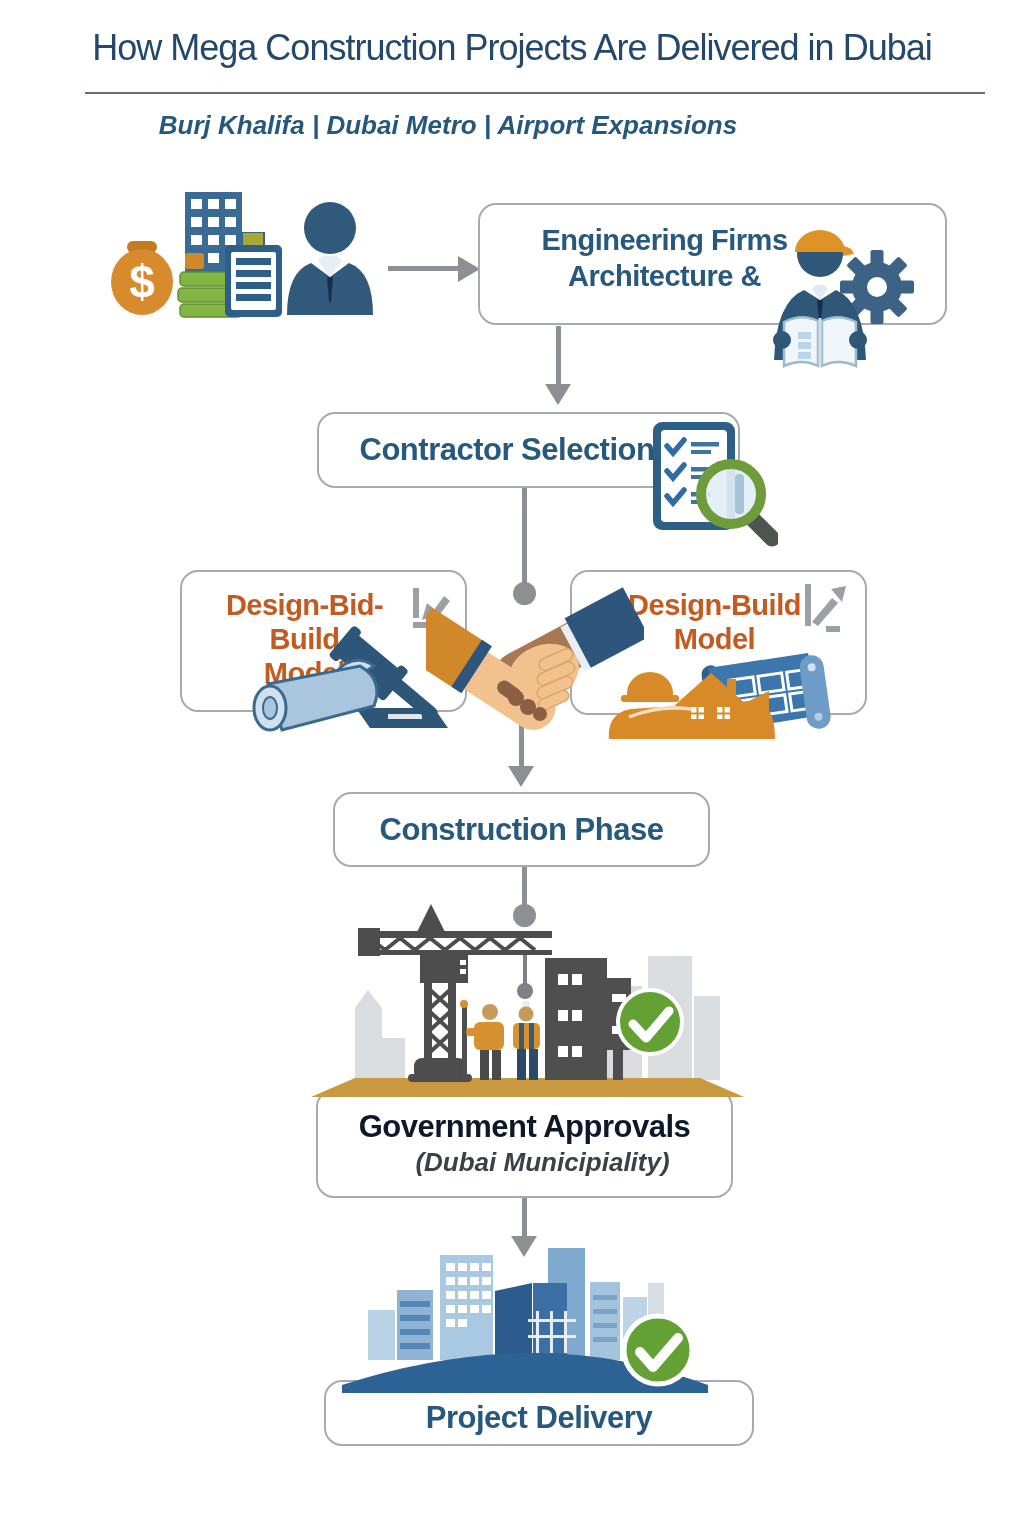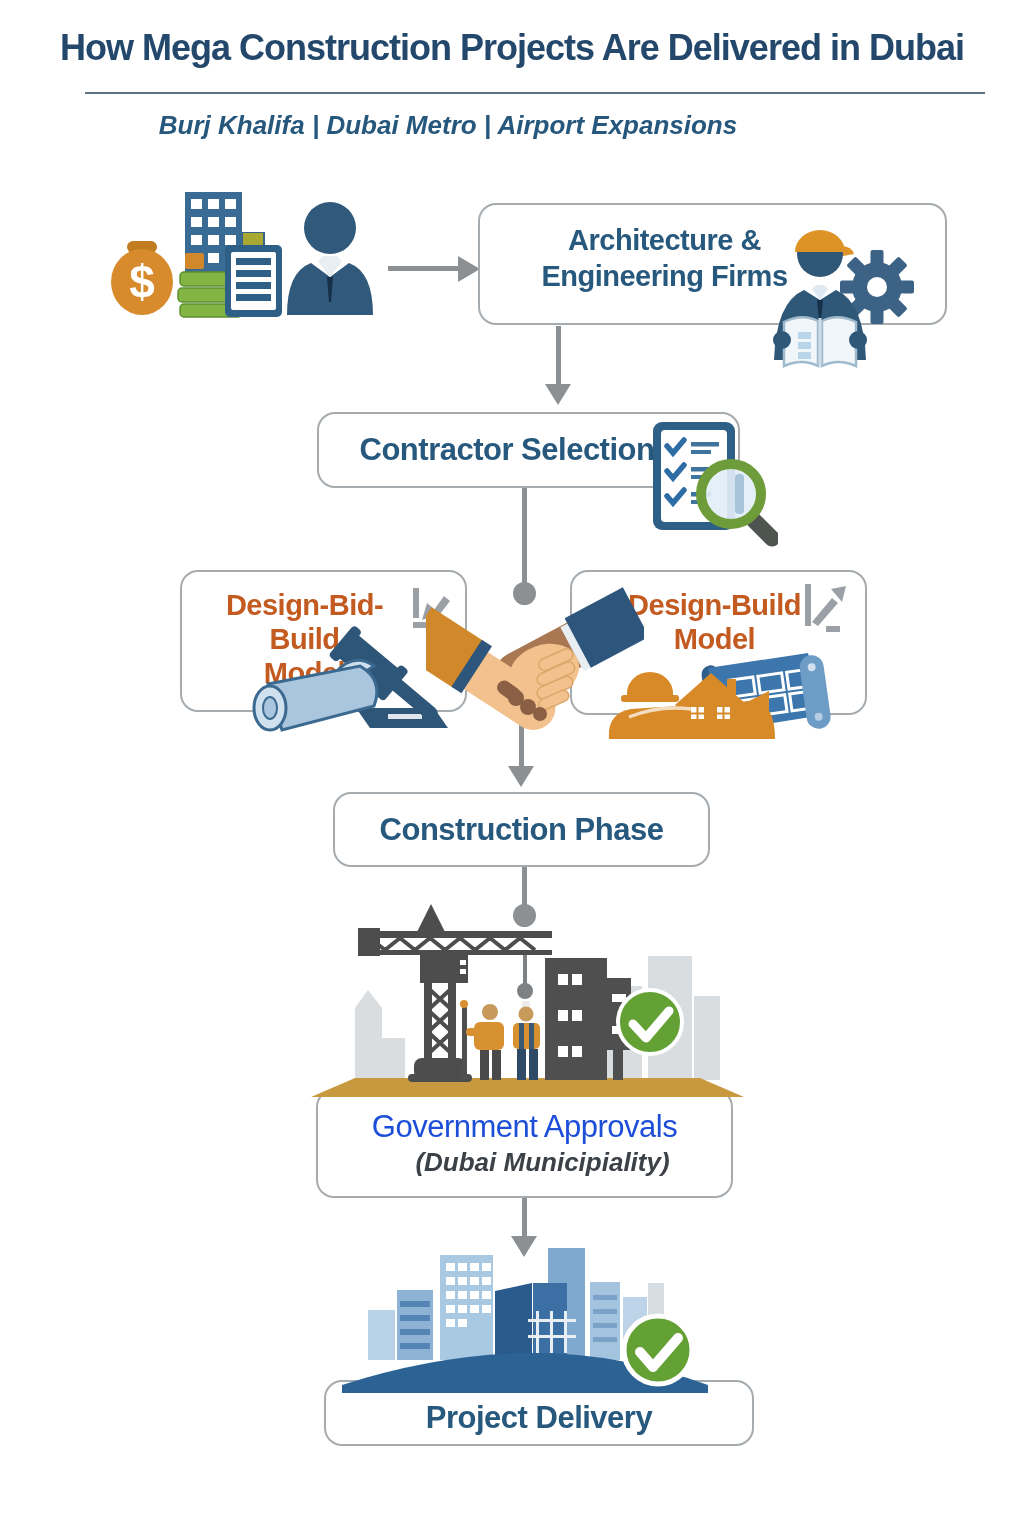--- a/index.html
+++ b/index.html
@@ -9,21 +9,21 @@
     font-family:"Liberation Sans", sans-serif;
   }
   .abs { position:absolute; }
   .node {
     position:absolute; background:#fff; border:2px solid #a6abaf;
     border-radius:18px; box-sizing:border-box;
     display:flex; align-items:center; justify-content:center;
   }
   .title {
     position:absolute; left:0; top:27px; width:1024px; text-align:center;
-    font-size:36px; font-weight:bold; letter-spacing:-1px; color:#24486b; white-space:nowrap;
+    font-size:36px; font-weight:normal; letter-spacing:-1px; color:#24486b; white-space:nowrap;
   }
   .rule { position:absolute; left:85px; top:92px; width:900px; height:2px; background:#5f7183; }
   .subtitle {
     position:absolute; left:0; top:110px; width:896px; text-align:center;
     font-size:26px; font-style:italic; font-weight:600; color:#26577d;
   }
   .boxtext { position:absolute; text-align:center; font-weight:bold; color:#27587e; letter-spacing:-0.5px; }
   .orangetext { position:absolute; text-align:center; font-weight:bold; color:#c35a20; letter-spacing:-0.5px; font-size:29px; line-height:1.18; }
   .devlabel {
     position:absolute; left:88px; top:327px; width:320px; text-align:center;
@@ -94,22 +94,22 @@
       <path d="M210,83 L222,99 L234,83 L229,78 L215,78 Z" fill="#e9eef3"></path>
       <path d="M219,99 L225,99 L223,124 L221,124 Z" fill="#16304a"></path>
     </g>
   </svg>
 
   <div class="shaft-h" style="left:388px; top:266px; width:72px;"></div>
   <div class="ah-right" style="left:458px; top:256px;"></div>
 
   <div class="node" style="left:478px; top:203px; width:469px; height:122px;"></div>
   <div class="boxtext" style="left:492px; top:222px; width:345px; font-size:29px; line-height:1.25;">
+    <div>Engineering Firms</div>
     <div>Architecture &amp;</div>
-    <div>Engineering Firms</div>
   </div>
   <svg class="abs" style="left:750px; top:208px;" width="172" height="162" viewBox="0 0 172 162">
     <g fill="#3c6385">
       <g transform="translate(127,79)">
         <rect x="-6.5" y="-37" width="13" height="16" rx="2"></rect>
         <rect x="-6.5" y="-37" width="13" height="16" rx="2" transform="rotate(45)"></rect>
         <rect x="-6.5" y="-37" width="13" height="16" rx="2" transform="rotate(90)"></rect>
         <rect x="-6.5" y="-37" width="13" height="16" rx="2" transform="rotate(135)"></rect>
         <rect x="-6.5" y="-37" width="13" height="16" rx="2" transform="rotate(180)"></rect>
         <rect x="-6.5" y="-37" width="13" height="16" rx="2" transform="rotate(225)"></rect>
@@ -307,21 +307,21 @@
   </svg>
 
   <div class="node" style="left:333px; top:792px; width:377px; height:75px;">
     <span class="l1" style="font-weight:bold; color:#27587e; letter-spacing:-0.5px; font-size:31px;">Construction Phase</span>
   </div>
 
   <div class="shaft-v" style="left:522px; top:867px; height:42px;"></div>
   <div class="dot" style="left:513px; top:904px;"></div>
 
   <div class="node" style="left:316px; top:1089px; width:417px; height:109px; flex-direction:column; gap:2px;">
-    <span class="l1" style="font-weight:normal; color:#1d4ed8; letter-spacing:-0.5px; font-size:31px;">Government Approvals</span>
+    <span class="l1" style="font-weight:bold; color:#0f172a; letter-spacing:-0.5px; font-size:31px;">Government Approvals</span>
     <span class="govline2">(Dubai Municipiality)</span>
   </div>
 
   <svg class="abs" style="left:310px; top:898px;" width="435" height="200" viewBox="0 0 435 200">
     <g fill="#d9dde0">
       <polygon points="45,182 45,110 58,92 72,110 72,140 95,140 95,182"></polygon>
       <rect x="292" y="88" width="40" height="94"></rect>
       <rect x="338" y="58" width="44" height="124"></rect>
       <rect x="384" y="98" width="26" height="84"></rect>
     </g>

